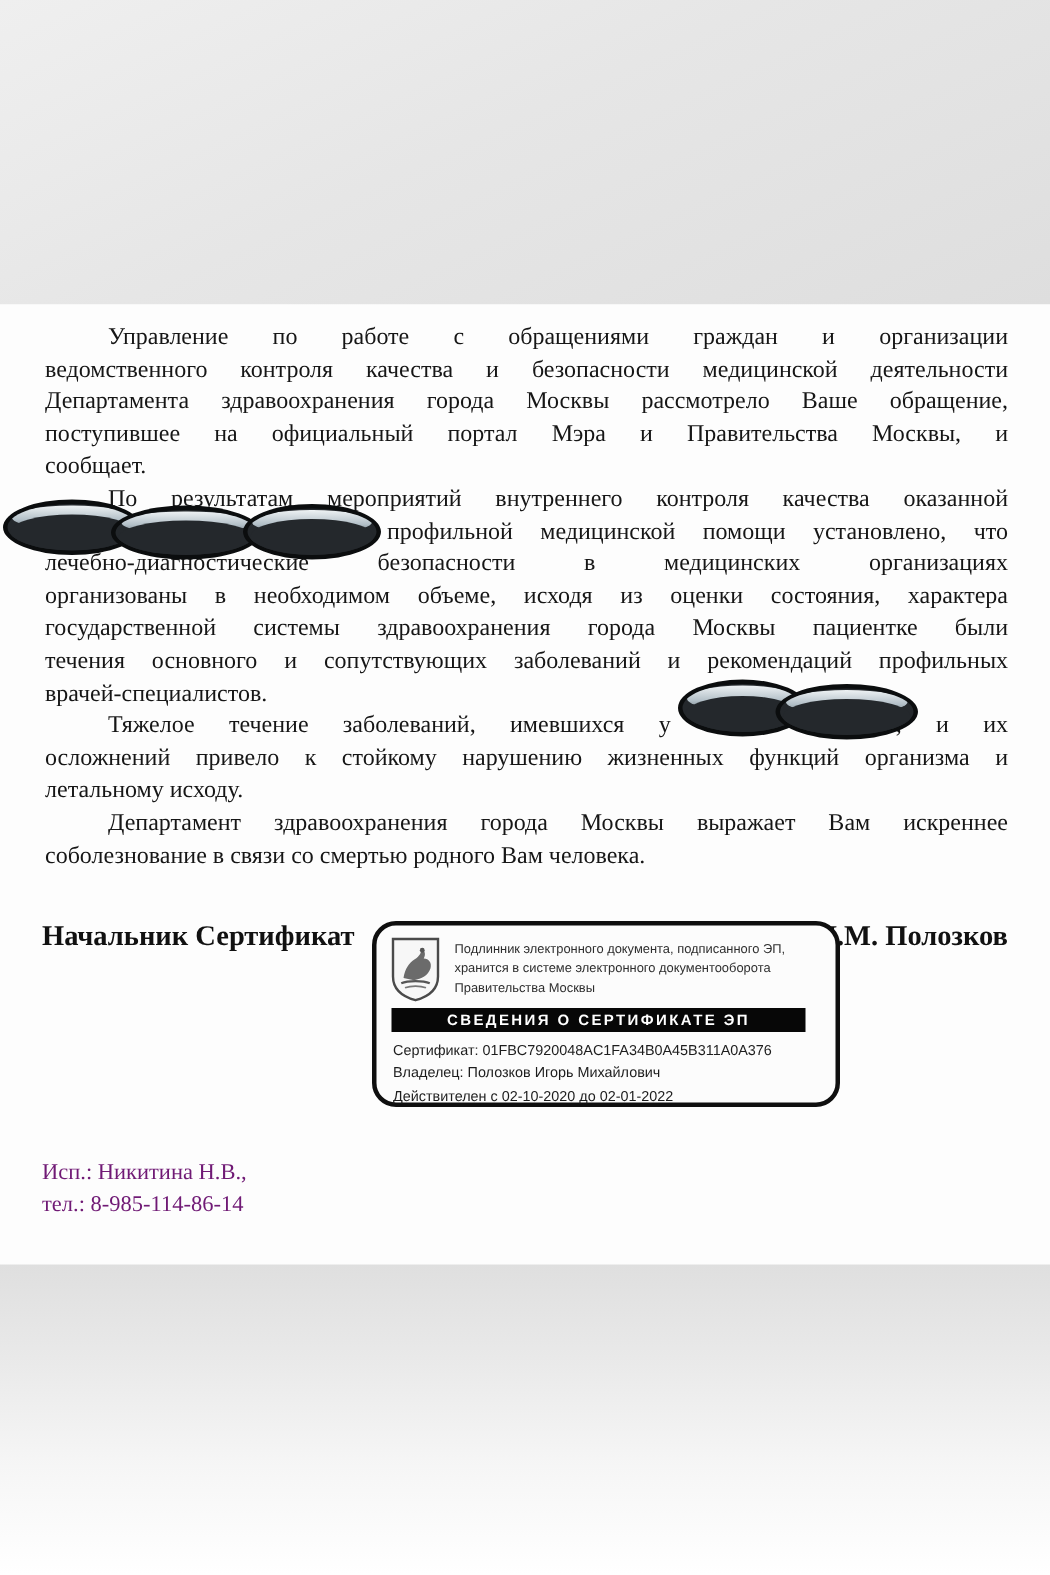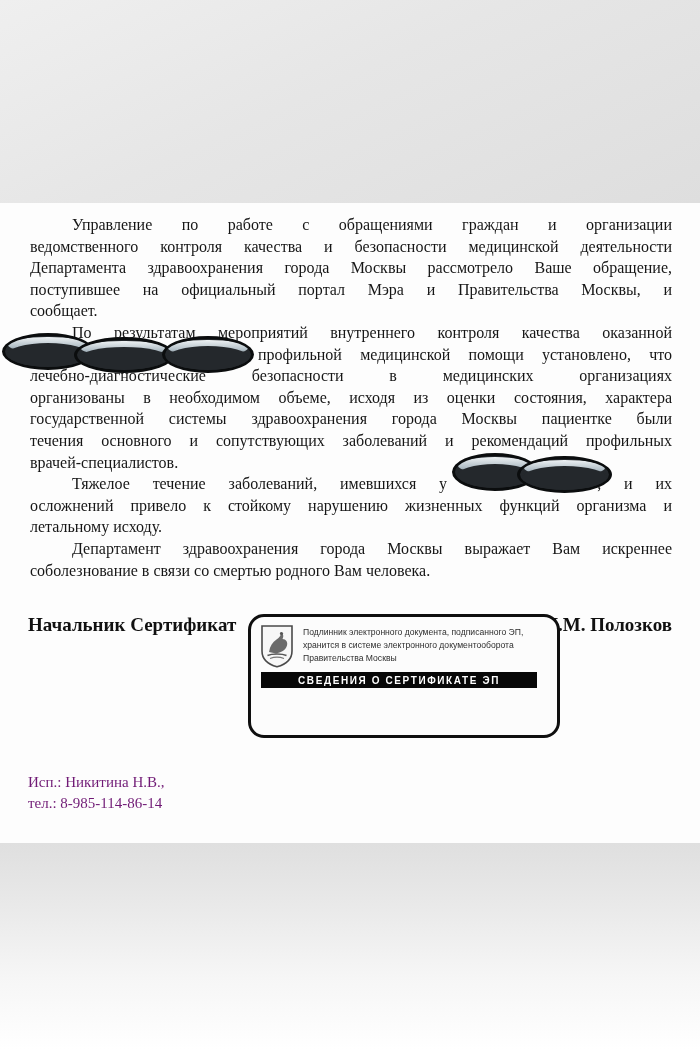--- a/index.html
+++ b/index.html
@@ -116,20 +116,25 @@
       <path d="M10 34.5 C14 33 20 33 24 34.5" stroke="#777777" stroke-width="1.2" fill="none"></path>
       <circle cx="21.5" cy="9.5" r="1.6" fill="#555555"></circle>
     </svg>
     <div class="stamp-note">
       <div>Подлинник электронного документа, подписанного ЭП,</div>
       <div>хранится в системе электронного документооборота</div>
       <div>Правительства Москвы</div>
     </div>
   </div>
   <div class="stamp-bar">СВЕДЕНИЯ О СЕРТИФИКАТЕ ЭП</div>
+  <div class="stamp-cert">
+    <div>Сертификат: 01FBC7920048AC1FA34B0A45B311A0A376</div>
+    <div>Владелец: Полозков Игорь Михайлович</div>
+    <div>Действителен с 02-10-2020 до 02-01-2022</div>
+  </div>
 </div>
 
 <div class="executor">
   <div>Исп.: Никитина Н.В.,</div>
   <div>тел.: 8-985-114-86-14</div>
 </div>
 
 <div>
     <div class="oval" style="left: 2px; top: 333px; width: 92px; height: 37px;">
       <span class="gloss"></span>

